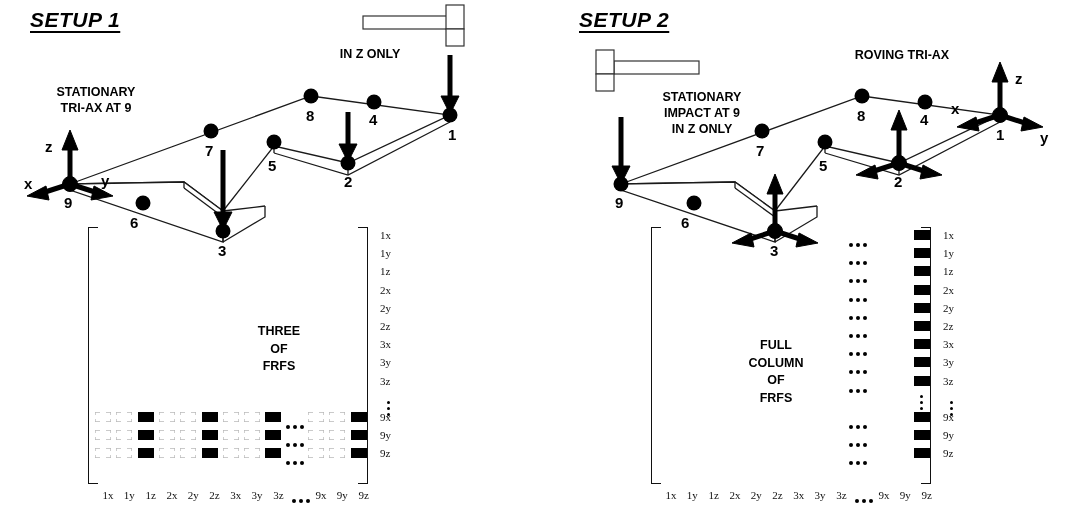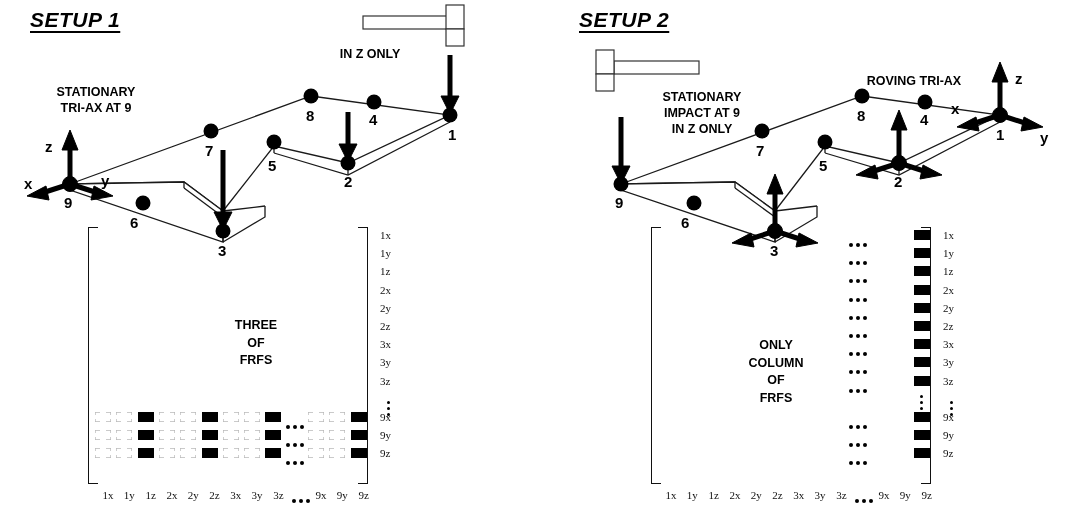--- a/index.html
+++ b/index.html
@@ -249,21 +249,21 @@
   <div class="node-num" style="left:130px; top:214px;">6</div>
   <div class="node-num" style="left:205px; top:142px;">7</div>
   <div class="node-num" style="left:306px; top:107px;">8</div>
   <div class="node-num" style="left:64px; top:194px;">9</div>
 
   <div class="matrix" style="left:88px; top:227px;">
     <div class="matrix-inner" style="width:280px; height:255px;">
       <div class="bracket bracket-l" style="height:255px;"></div>
       <div class="bracket bracket-r" style="height:255px;"></div>
 
-      <div class="matrix-caption" style="left:0; top:90px; width:336px;">
+      <div class="matrix-caption" style="left:0; top:96px; width:336px;padding-left:23px;">
         <div>THREE</div>
         <div>OF</div>
         <div>FRFS</div>
       </div>
 
       <div id="m1-cells" style="position:absolute; left:0; top:0; width:280px; height:255px;">
           <div class="cell-faint" style="left: 7px; top: 185px; width: 16px; height: 10px;">
             <svg width="16" height="10" viewBox="0 0 16 10" style="display:block">
               <path d="M0,0 H5 M11,0 H16 M0,10 H5 M11,10 H16 M0,0 V3 M0,10 V7 M16,0 V3 M16,10 V7" stroke="#b9b9b9" stroke-width="1.4" fill="none"></path>
             </svg>
@@ -442,21 +442,21 @@
 <div class="setup-panel" id="setup2-panel">
 
   <div class="setup-title" style="left:45px; top:8px;">SETUP 2</div>
 
   <div class="label-block" style="left:108px; top:89px; width:120px;">
     <div>STATIONARY</div>
     <div>IMPACT AT 9</div>
     <div>IN Z ONLY</div>
   </div>
 
-  <div class="label-block" style="left:310px; top:47px; width:140px;margin-top:26px;">
+  <div class="label-block" style="left:298px; top:47px; width:140px;">
     <div>ROVING TRI-AX</div>
   </div>
 
   <svg class="svg-layer" viewBox="0 0 533 515">
 
     <g>
       <rect x="80" y="61" width="85" height="13" fill="#ffffff" stroke="#333" stroke-width="1.2"></rect>
       <rect x="62" y="50" width="18" height="24" fill="#ffffff" stroke="#333" stroke-width="1.2"></rect>
       <rect x="62" y="74" width="18" height="17" fill="#ffffff" stroke="#333" stroke-width="1.2"></rect>
     </g>
@@ -533,21 +533,21 @@
   <div class="node-num" style="left:222px; top:142px;">7</div>
   <div class="node-num" style="left:323px; top:107px;">8</div>
   <div class="node-num" style="left:81px; top:194px;">9</div>
 
   <div class="matrix" style="left:117px; top:227px;">
     <div class="matrix-inner" style="width:280px; height:255px;">
       <div class="bracket bracket-l" style="height:255px;"></div>
       <div class="bracket bracket-r" style="height:255px;"></div>
 
       <div class="matrix-caption" style="left:0; top:110px; width:250px;">
-        <div>ONLY</div>
+        <div>FULL</div>
         <div>COLUMN</div>
         <div>OF</div>
         <div>FRFS</div>
       </div>
 
       <div id="m2-cells" style="position:absolute; left:0; top:0; width:280px; height:255px;">
           <div class="hdots" style="position: absolute; left: 194.7px; top: 6px; width: 24px; text-align: center;"><i></i><i></i><i></i></div>
           <div class="cell-filled" style="left: 262.6px; top: 3px; width: 16px; height: 10px;"></div>
           <div class="hdots" style="position: absolute; left: 194.7px; top: 24.2px; width: 24px; text-align: center;"><i></i><i></i><i></i></div>
           <div class="cell-filled" style="left: 262.6px; top: 21.2px; width: 16px; height: 10px;"></div>

